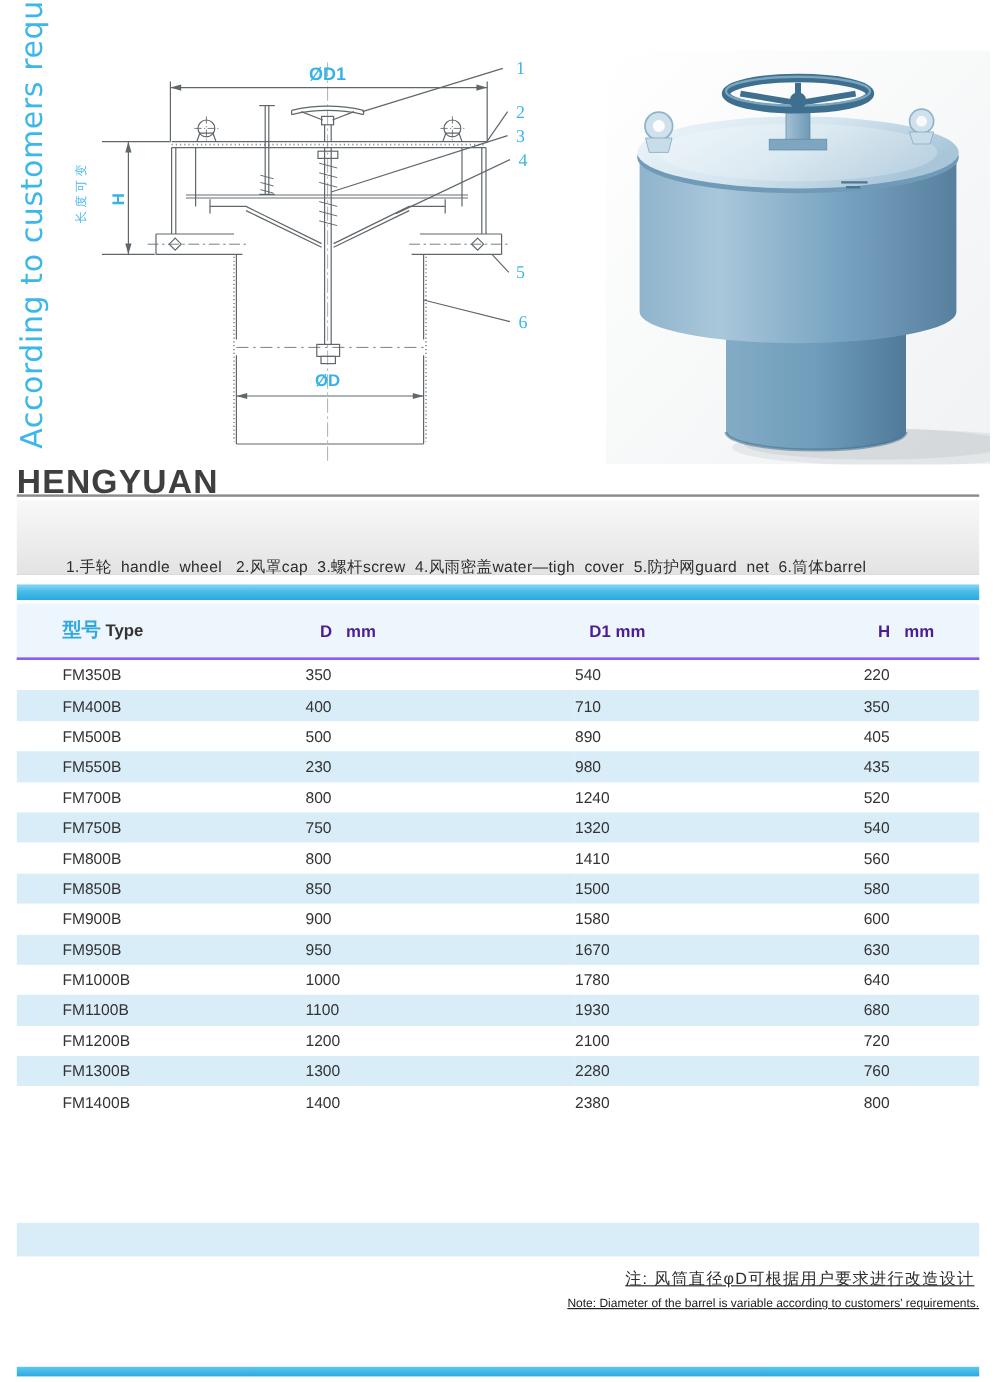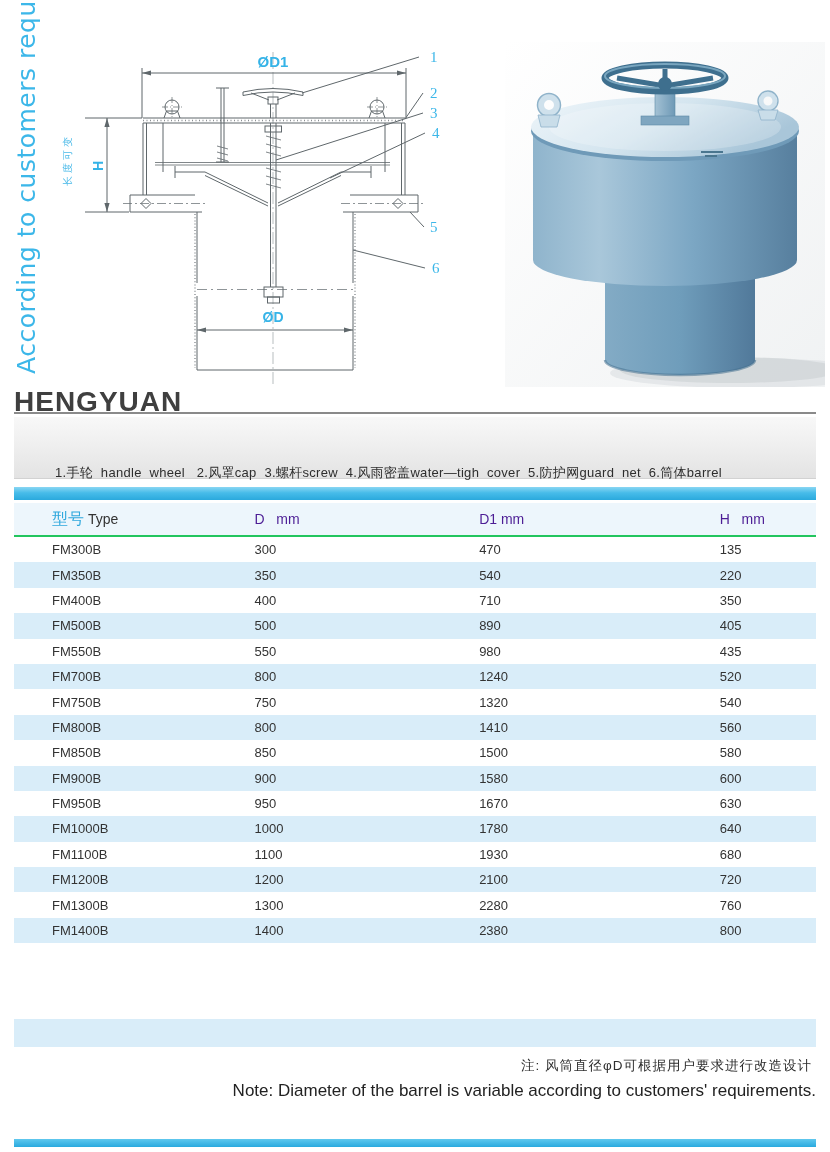--- a/index.html
+++ b/index.html
@@ -45,39 +45,40 @@
   table.spec{
     position:absolute;left:14px;top:503px;width:802px;
     border-collapse:collapse;table-layout:fixed;font-size:13px;color:#333;
   }
   table.spec col.c1{width:30%}
   table.spec col.c2{width:28%}
   table.spec col.c3{width:30%}
   table.spec col.c4{width:12%}
   table.spec thead tr{height:33px;background:#edf6fc;}
   table.spec th{
-    text-align:left;font-weight:normal;white-space:pre;
-    border-bottom:2px solid #22c55e;padding:0;vertical-align:middle;
+    text-align:left;font-weight:bold;white-space:pre;
+    border-bottom:2px solid #8b5cf6;padding:12px;vertical-align:middle;
   }
   table.spec th:first-child,table.spec td:first-child{padding-left:38px;}
   .hdr-zh{color:#2fa8dd;font-size:16px;}
   .hdr-en{color:#333;font-size:14px;}
   .hdr-mm{color:#4c1d95;font-size:14px;}
   table.spec tbody td{height:25.4px;padding:0;vertical-align:middle;}
   table.spec tbody tr:nth-child(even){background:#d9edf9;}
   .footer-band{
     position:absolute;left:14px;right:14px;top:1019px;height:28px;background:#d9edf9;
   }
   
   .note-cn{
     position:absolute;right:18px;top:1057px;font-size:13.5px;color:#2e2e2e;
     letter-spacing:1px;
+    text-decoration:underline;
   }
   .note-en{
-    position:absolute;right:14px;top:1081px;font-size:17px;color:#222;
+    position:absolute;right:14px;top:1081px;font-size:10px;color:#222;text-decoration:underline;
   }
   .bottom-bar{
     position:absolute;left:14px;right:14px;top:1139px;height:8px;
     background:linear-gradient(180deg,#5fc8ee,#2aa9de);
   }
   
   .diagram text.dimlbl{fill:#35b3e7;font-family:"Liberation Sans",sans-serif;font-weight:bold;}
   .diagram text.pnum{fill:#3cb7e9;font-family:"Liberation Serif",serif;font-size:15px;}
 </style>
 </head>
@@ -281,46 +282,40 @@
   <thead>
     <tr>
       <th><span class="hdr-zh">型号</span><span class="hdr-en"> Type</span></th>
       <th class="hdr-mm">D   mm</th>
       <th class="hdr-mm">D1 mm</th>
       <th class="hdr-mm">H   mm</th>
     </tr>
   </thead>
   <tbody>
       <tr>
-        <td>FM300B</td>
-        <td>300</td>
-        <td>470</td>
-        <td>135</td>
-      </tr>
-      <tr>
         <td>FM350B</td>
         <td>350</td>
         <td>540</td>
         <td>220</td>
       </tr>
       <tr>
         <td>FM400B</td>
         <td>400</td>
         <td>710</td>
         <td>350</td>
       </tr>
       <tr>
         <td>FM500B</td>
         <td>500</td>
         <td>890</td>
         <td>405</td>
       </tr>
       <tr>
         <td>FM550B</td>
-        <td>550</td>
+        <td>230</td>
         <td>980</td>
         <td>435</td>
       </tr>
       <tr>
         <td>FM700B</td>
         <td>800</td>
         <td>1240</td>
         <td>520</td>
       </tr>
       <tr>

